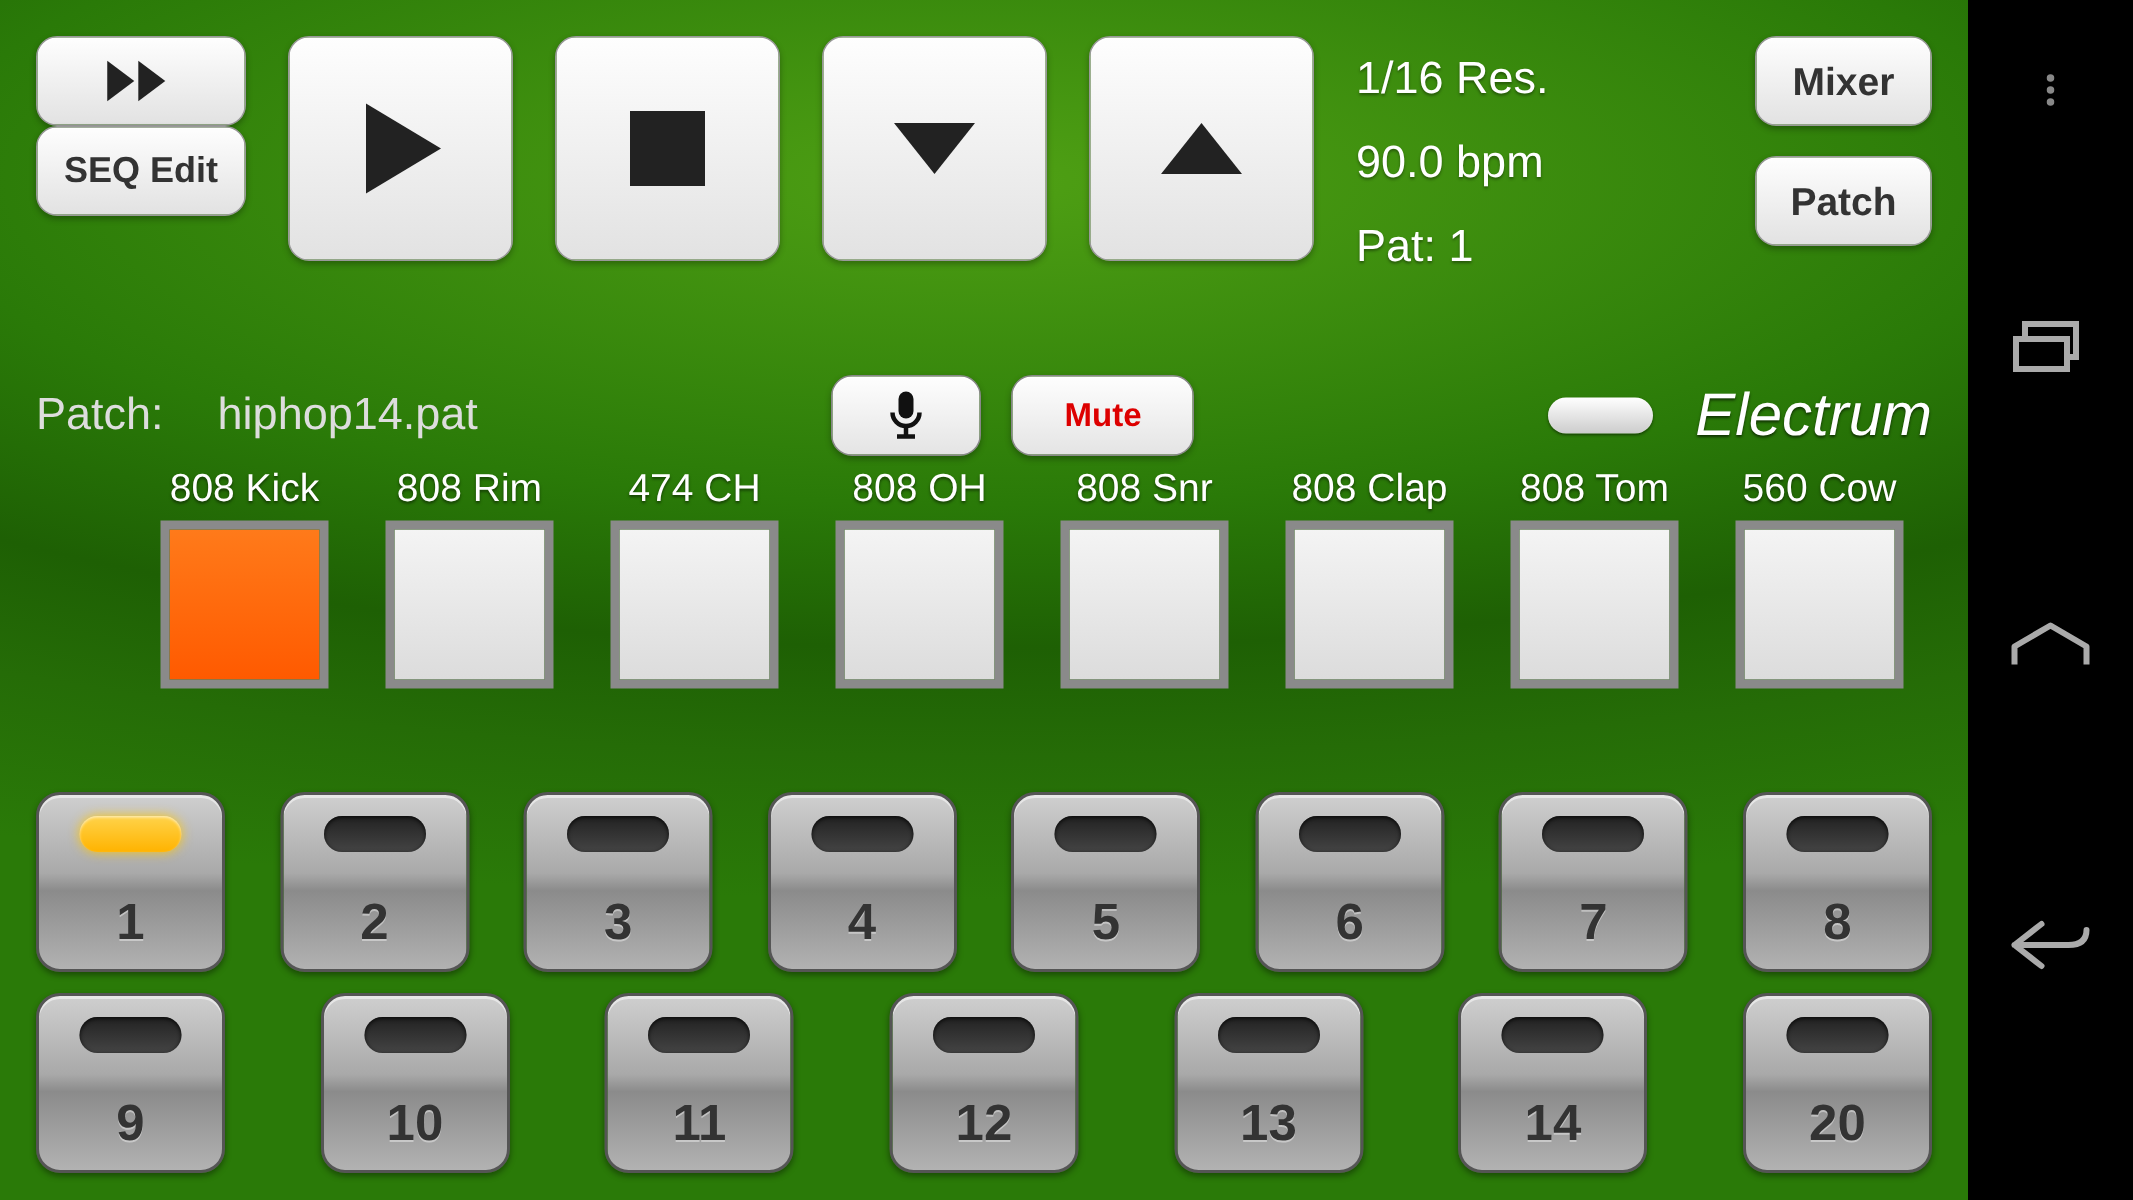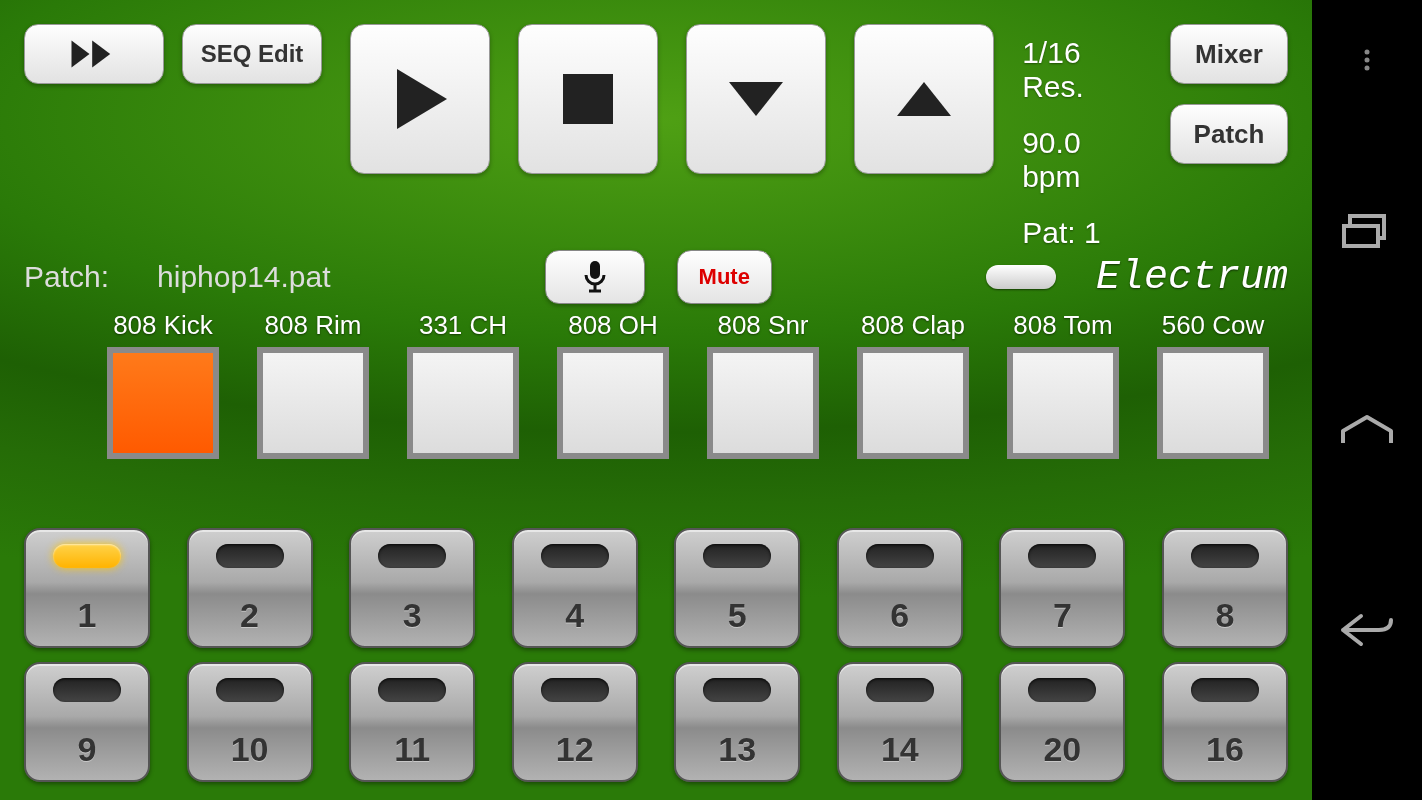--- a/index.html
+++ b/index.html
@@ -24,21 +24,21 @@
   .nav-icon { width: 60px; height: 60px; display:flex; align-items:center; justify-content:center; cursor:pointer; }
 
   
   .top-row {
     position: absolute;
     top: 24px; left: 24px; right: 24px;
     display: flex;
     align-items: flex-start;
     gap: 28px;
   }
-  .left-col { display:flex; flex-direction:row; gap:18px; }
+  .left-col { display:flex; flex-direction:column; }
   .btn-grey {
     background: linear-gradient(#fefefe, #e2e2e2);
     border: 1px solid #999;
     border-radius: 14px;
     box-shadow: inset 0 1px 0 #fff, 0 2px 4px rgba(0,0,0,0.3);
     display:flex; align-items:center; justify-content:center;
     cursor:pointer;
     font-weight: bold;
     color: #333;
   }
@@ -52,51 +52,51 @@
     text-shadow: 0 1px 2px rgba(0,0,0,0.4);
     justify-content: flex-end;
   }
   .right-col { display:flex; flex-direction:column; gap:20px; margin-left:auto; }
   .right-col .btn-grey { width: 118px; height: 60px; font-size: 26px; }
 
   
   .patch-row {
     position:absolute;
     top: 250px; left: 24px; right: 24px;
-    display:flex; align-items:center; gap: 32px;
+    display:flex; align-items:center; gap: 20px;
   }
   .patch-label { color:#ddd; font-size: 30px; }
   .patch-file { color:#ddd; font-size: 30px; margin-left: 16px;}
   .spacer { flex:1; }
   .mic-btn {
     width: 100px; height: 54px;
     background: linear-gradient(#fefefe,#e4e4e4);
     border:1px solid #888; border-radius:14px;
     display:flex; align-items:center; justify-content:center;
     box-shadow: inset 0 1px 0 #fff, 0 2px 4px rgba(0,0,0,0.3);
     cursor:pointer;
   }
   .mute-btn {
-    width: 95px; height: 54px;
+    width: 122px; height: 54px;
     background: linear-gradient(#fefefe,#e4e4e4);
     border:1px solid #888; border-radius:14px;
     display:flex; align-items:center; justify-content:center;
     color: #d00; font-weight:bold; font-size:22px;
     box-shadow: inset 0 1px 0 #fff, 0 2px 4px rgba(0,0,0,0.3);
     cursor:pointer;
   }
   .pill {
     width: 70px; height: 24px; border-radius: 12px;
     background: linear-gradient(#fff,#ccc);
     box-shadow: 0 1px 2px rgba(0,0,0,0.5);
     cursor:pointer;
     margin-right: 8px;
   }
   .brand {
-    font-family: Liberation Mono, monospace;
+    font-family: Liberation Sans, sans-serif;
     font-size: 40px;
     color: #fff;
     font-style: italic;
     text-shadow: 0 1px 2px rgba(0,0,0,0.6);
   }
 
   
   .pads-row {
     position:absolute;
     top: 310px; left: 24px; right: 24px;
@@ -215,21 +215,21 @@
   <div class="pads-row" id="pads-row">
       <div class="pad-col">
         <div class="pad-label">808 Kick</div>
         <div class="pad active"></div>
       </div>
       <div class="pad-col">
         <div class="pad-label">808 Rim</div>
         <div class="pad"></div>
       </div>
       <div class="pad-col">
-        <div class="pad-label">331 CH</div>
+        <div class="pad-label">474 CH</div>
         <div class="pad"></div>
       </div>
       <div class="pad-col">
         <div class="pad-label">808 OH</div>
         <div class="pad"></div>
       </div>
       <div class="pad-col">
         <div class="pad-label">808 Snr</div>
         <div class="pad"></div>
       </div>
@@ -303,24 +303,20 @@
           <div class="led"></div>
           <div class="step-num">13</div>
         </div>
         <div class="step-btn">
           <div class="led"></div>
           <div class="step-num">14</div>
         </div>
         <div class="step-btn">
           <div class="led"></div>
           <div class="step-num">20</div>
-        </div>
-        <div class="step-btn">
-          <div class="led"></div>
-          <div class="step-num">16</div>
         </div>
       </div>
   </div>
 
 </div>
 
 <div class="navbar">
   <div class="nav-icon">
     <svg width="24" height="24" viewBox="0 0 24 24">
       <circle cx="12" cy="4" r="2.5" fill="#888"></circle>

